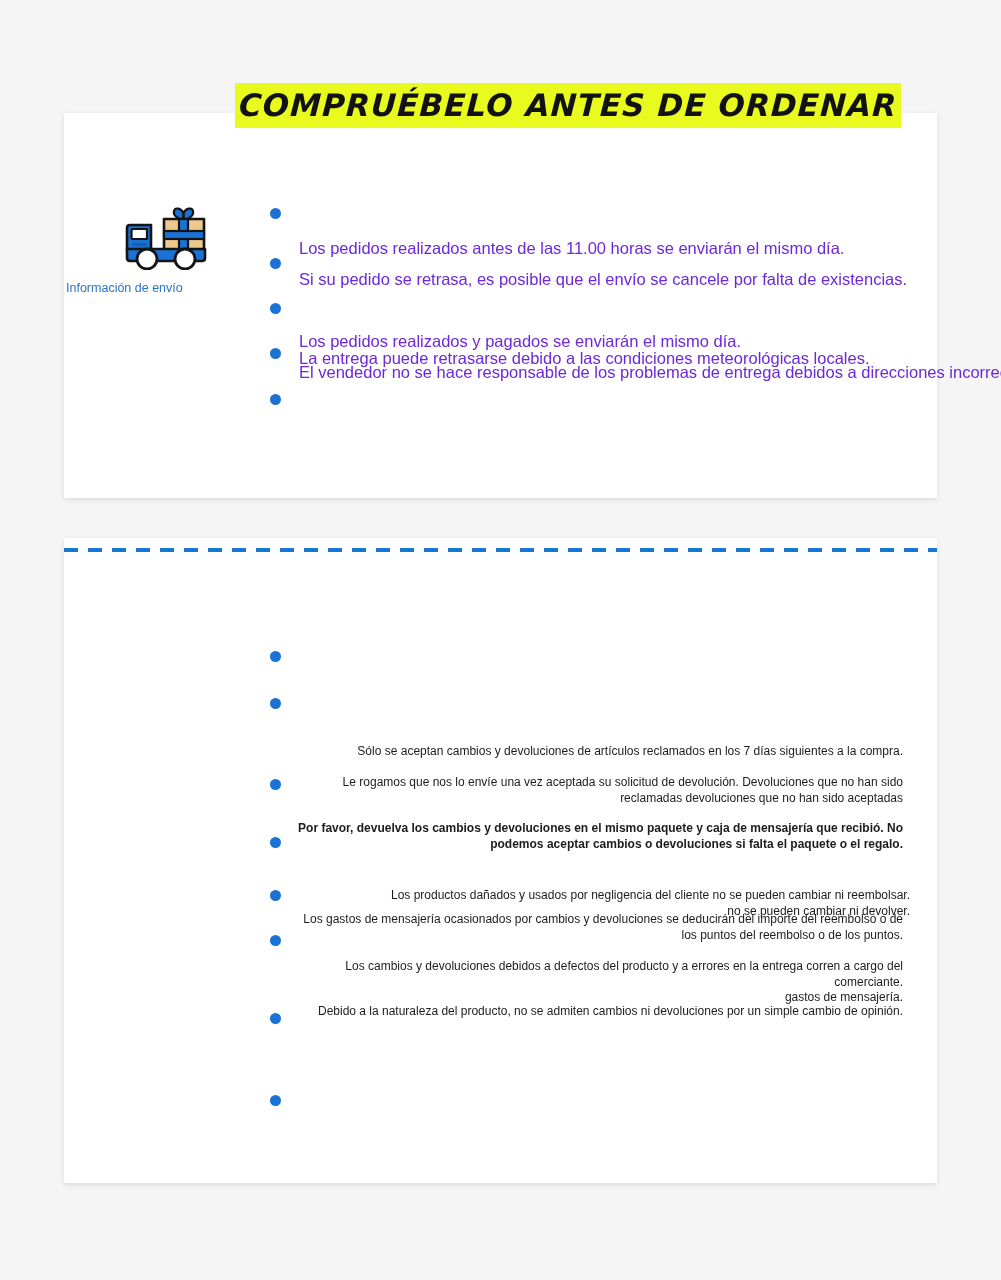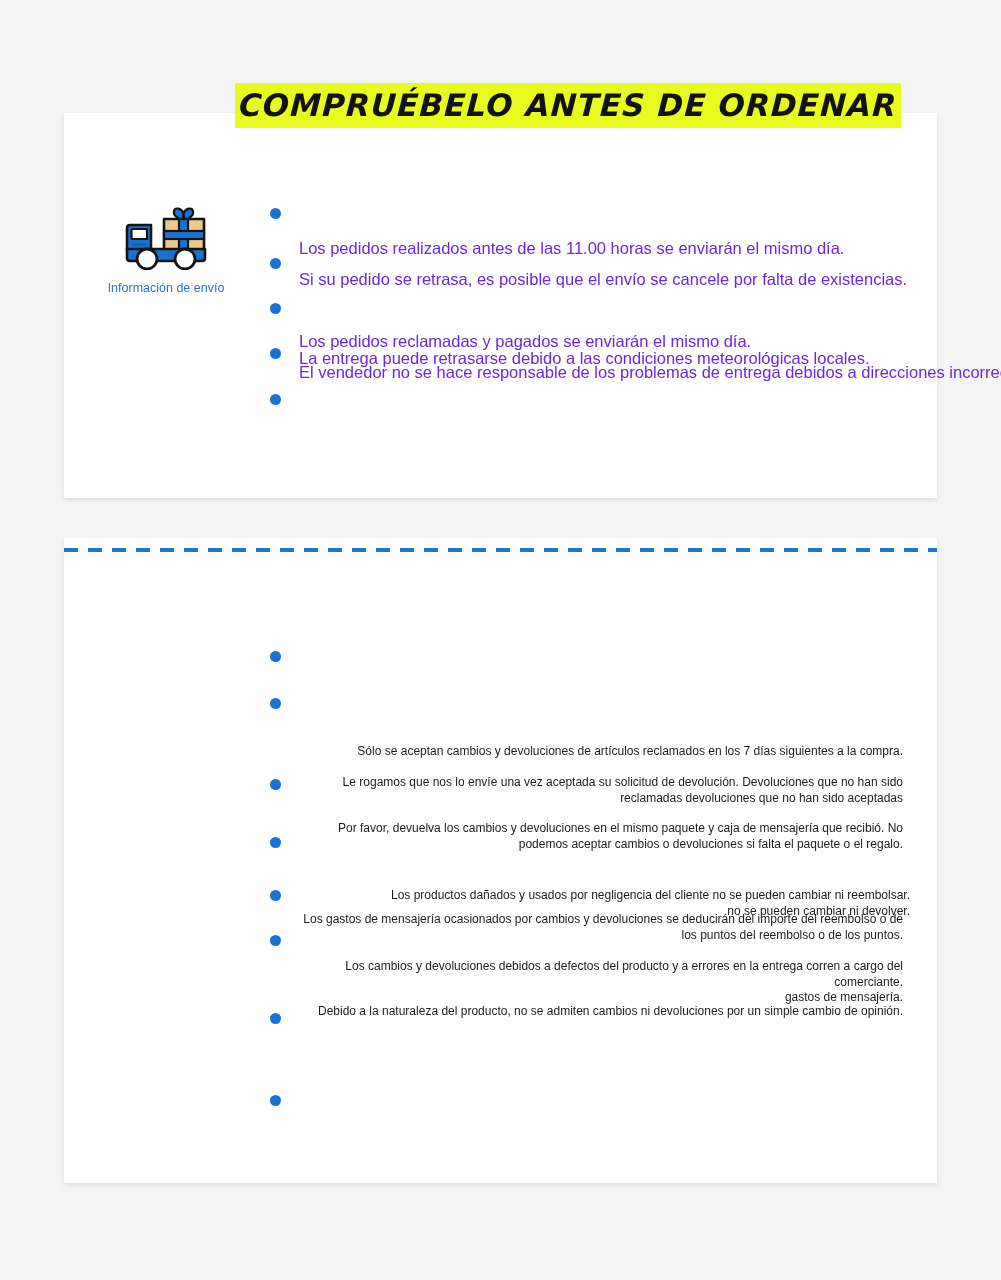--- a/index.html
+++ b/index.html
@@ -75,21 +75,20 @@
     z-index: 6;
     background-image: linear-gradient(to right, #1478d4 0px, #1478d4 14px, rgba(0,0,0,0) 14px, rgba(0,0,0,0) 24px);
     background-size: 24px 4px;
     background-repeat: repeat-x;
   }
 
   
   .icon-col {
     position: absolute;
     width: 200px;
-    text-align: center;
   }
   #icon-col-shipping { left: 66px; top: 198px; }
   #icon-col-returns  { left: 66px; top: 633px; }
 
   .icon-box {
     display: flex;
     justify-content: center;
     align-items: center;
   }
   .icon-caption {
@@ -172,40 +171,40 @@
 
   <div class="bullet" style="left:270px; top:208px;"></div>
   <div class="bullet" style="left:270px; top:258px;"></div>
   <div class="bullet" style="left:270px; top:303px;"></div>
   <div class="bullet" style="left:270px; top:348px;"></div>
   <div class="bullet" style="left:270px; top:394px;"></div>
 
   <div class="line-shipping" style="top:239px;">Los pedidos realizados antes de las 11.00 horas se enviarán el mismo día.</div>
   <div class="line-shipping" style="top:270px;text-align:right;">Si su pedido se retrasa, es posible que el envío se cancele por falta de existencias.</div>
   <div class="line-shipping" style="top:301px;margin-top:48px;">La entrega puede retrasarse debido a las condiciones meteorológicas locales.</div>
-  <div class="line-shipping" style="top:332px;">Los pedidos reclamadas y pagados se enviarán el mismo día.</div>
+  <div class="line-shipping" style="top:332px;">Los pedidos realizados y pagados se enviarán el mismo día.</div>
   <div class="line-shipping" style="top:363px;">El vendedor no se hace responsable de los problemas de entrega debidos a direcciones incorrectas.</div>
 
   <div class="card" id="card-returns"></div>
 
   <div class="dashed-divider"></div>
 
 
   <div class="bullet" style="left:270px; top:651px;"></div>
   <div class="bullet" style="left:270px; top:698px;"></div>
   <div class="bullet" style="left:270px; top:779px;"></div>
   <div class="bullet" style="left:270px; top:837px;"></div>
   <div class="bullet" style="left:270px; top:890px;"></div>
   <div class="bullet" style="left:270px; top:935px;"></div>
   <div class="bullet" style="left:270px; top:1013px;"></div>
   <div class="bullet" style="left:270px; top:1095px;"></div>
 
   <div class="para-returns" style="top:744px;">Sólo se aceptan cambios y devoluciones de artículos reclamados en los 7 días siguientes a la compra.</div>
   <div class="para-returns" style="top:775px;">Le rogamos que nos lo envíe una vez aceptada su solicitud de devolución. Devoluciones que no han sido reclamadas devoluciones que no han sido aceptadas</div>
-  <div class="para-returns" style="top:821px;">Por favor, devuelva los cambios y devoluciones en el mismo paquete y caja de mensajería que recibió. No podemos aceptar cambios o devoluciones si falta el paquete o el regalo.</div>
+  <div class="para-returns" style="top:821px;font-weight:bold;">Por favor, devuelva los cambios y devoluciones en el mismo paquete y caja de mensajería que recibió. No podemos aceptar cambios o devoluciones si falta el paquete o el regalo.</div>
   <div class="para-returns" style="top:888px; white-space:pre-line;margin-left:7px;">Los productos dañados y usados por negligencia del cliente no se pueden cambiar ni reembolsar.
 no se pueden cambiar ni devolver.</div>
   <div class="para-returns" style="top:912px;">Los gastos de mensajería ocasionados por cambios y devoluciones se deducirán del importe del reembolso o de los puntos del reembolso o de los puntos.</div>
   <div class="para-returns" style="top:959px; white-space:pre-line;">Los cambios y devoluciones debidos a defectos del producto y a errores en la entrega corren a cargo del comerciante.
 gastos de mensajería.</div>
   <div class="para-returns" style="top:1004px;">Debido a la naturaleza del producto, no se admiten cambios ni devoluciones por un simple cambio de opinión.</div>
 
 </div>
 
 </body></html>

